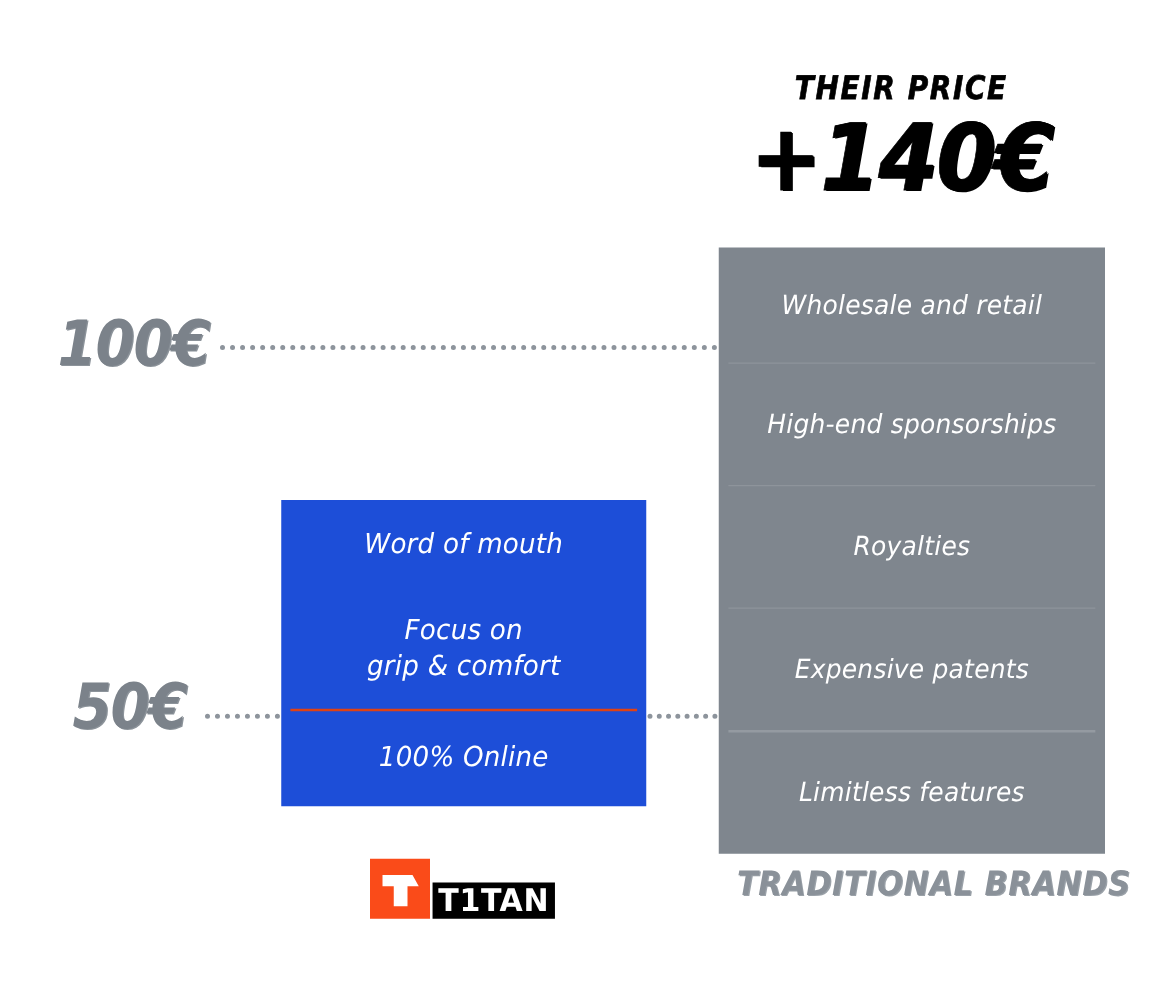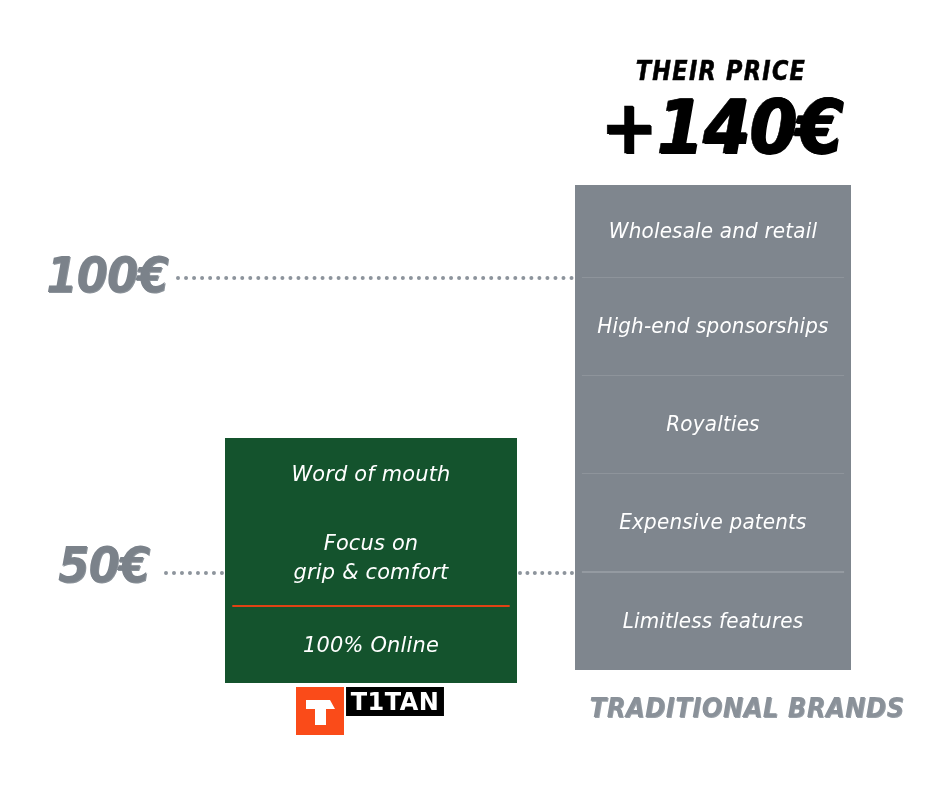--- a/index.html
+++ b/index.html
@@ -80,29 +80,29 @@
 
   
   .column {
     position: absolute;
     display: flex;
     flex-direction: column;
     box-sizing: border-box;
   }
   #column-ours {
     left: 225px;
-    top: 438px;
+    top: 400px;
     width: 292px;
     height: 245px;
-    background: #14532d;
+    background: #1d4ed8;
   }
   #column-theirs {
     left: 575px;
-    top: 185px;
-    width: 276px;
+    top: 198px;
+    width: 309px;
     height: 485px;
     background: #7f868e;
   }
 
   .cell {
     position: relative;
     display: flex;
     align-items: center;
     justify-content: center;
     text-align: center;
@@ -126,21 +126,21 @@
   .cell.div-strong-gray { border-top: 2px solid #949aa1; }
 
   
   #logo-titan {
     position: absolute;
     left: 296px;
     top: 687px;
     width: 150px;
     height: 48px;
     display: flex;
-    align-items: flex-start;
+    align-items: flex-end;
   }
   #logo-titan .logo-mark {
     width: 48px;
     height: 48px;
     background: #fa4b19;
     position: relative;
     flex: 0 0 auto;
   }
   #logo-titan .logo-wordmark {
     flex: 1 1 auto;

